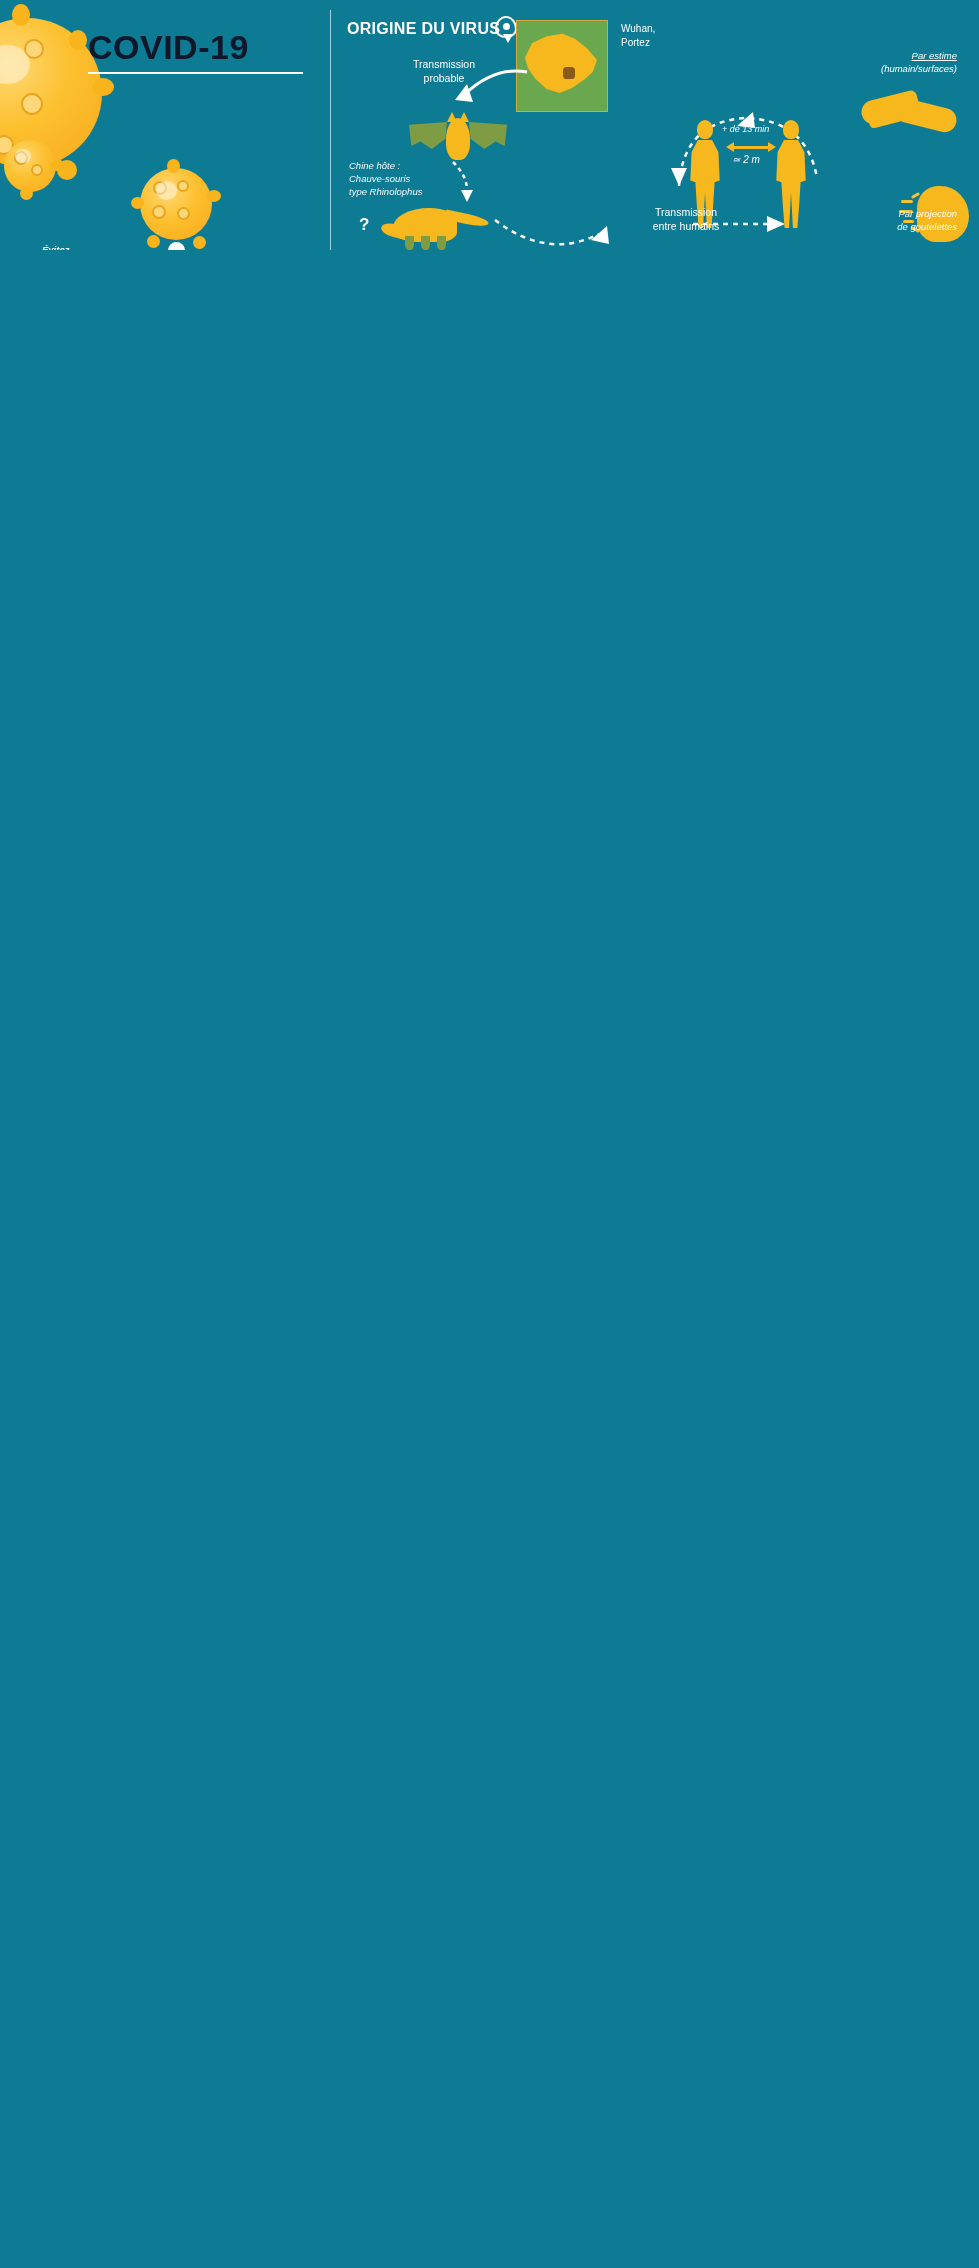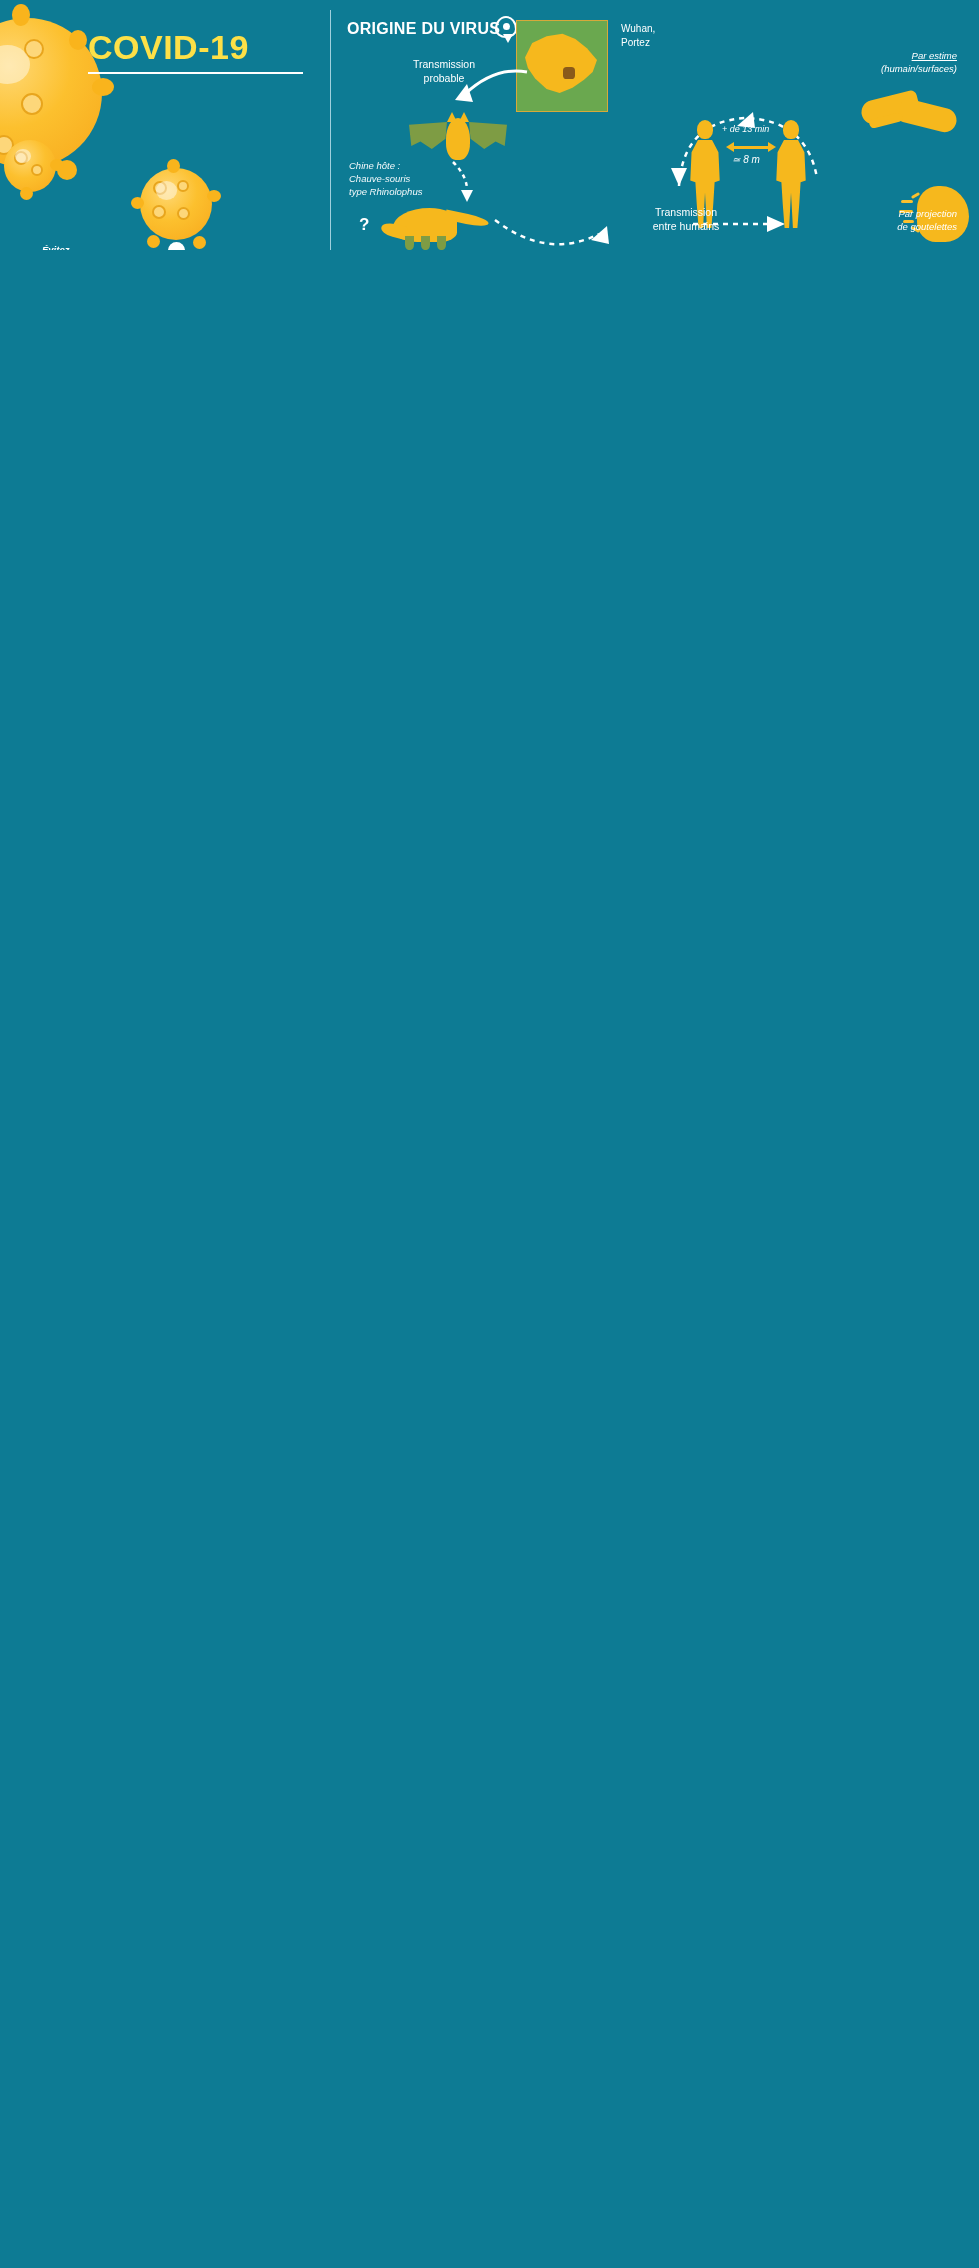--- a/index.html
+++ b/index.html
@@ -14,21 +14,21 @@
   .page { width: 979px; position: relative; }
   .ital { font-style: italic; }
   .bold { font-weight: bold; }
   .small { font-size: 8px; }
 
   
   .header { position: relative; height: 250px; }
   .title-block { position: absolute; left: 88px; top: 30px; width: 230px; }
   h1.main-title {
     font-size: 34px; font-weight: bold; letter-spacing: .5px;
-    color: #fde047; line-height: 1; margin-bottom: 8px;
+    color: #0f172a; line-height: 1; margin-bottom: 8px;
   }
   .title-rule { width: 215px; height: 2px; background: #fff; margin-bottom: 10px; }
   .intro { font-size: 9.5px; line-height: 1.45; color: #eaf4f7; }
 
   
   .virus { position: absolute; border-radius: 50%; background: radial-gradient(circle at 38% 32%, #ffd874 0%, #fcc02e 45%, #f7a81b 100%); }
   .virus::after { content:""; position:absolute; left:22%; top:18%; width:30%; height:26%; border-radius:50%; background: rgba(255,255,255,.45); }
   .spike { position:absolute; background:#f9b41c; border-radius:50%; }
   .v1 { left: -48px; top: 18px; width: 150px; height: 150px; }
   .v2 { left: 140px; top: 168px; width: 72px; height: 72px; }
@@ -336,21 +336,21 @@
         <div class="person" style="left:86px;">
             <span class="p-head"></span>
             <span class="p-body"></span>
           </div>
         <div class="dist-label">+ de 13 min</div>
         <div class="dist-arrow">
           <span class="tipL"></span>
             <span class="bar"></span>
             <span class="tipR"></span>
         </div>
-        <div class="dist-m">≃ 8 m</div>
+        <div class="dist-m">≃ 2 m</div>
       </div>
       <div class="trans-humans" style="white-space:pre-line;">Transmission
 entre humains</div>
 
       <div class="handshake">
         <span class="hs-a"></span>
           <span class="hs-b"></span>
           <span class="hs-f"></span>
       </div>
       <div class="par-contact">

